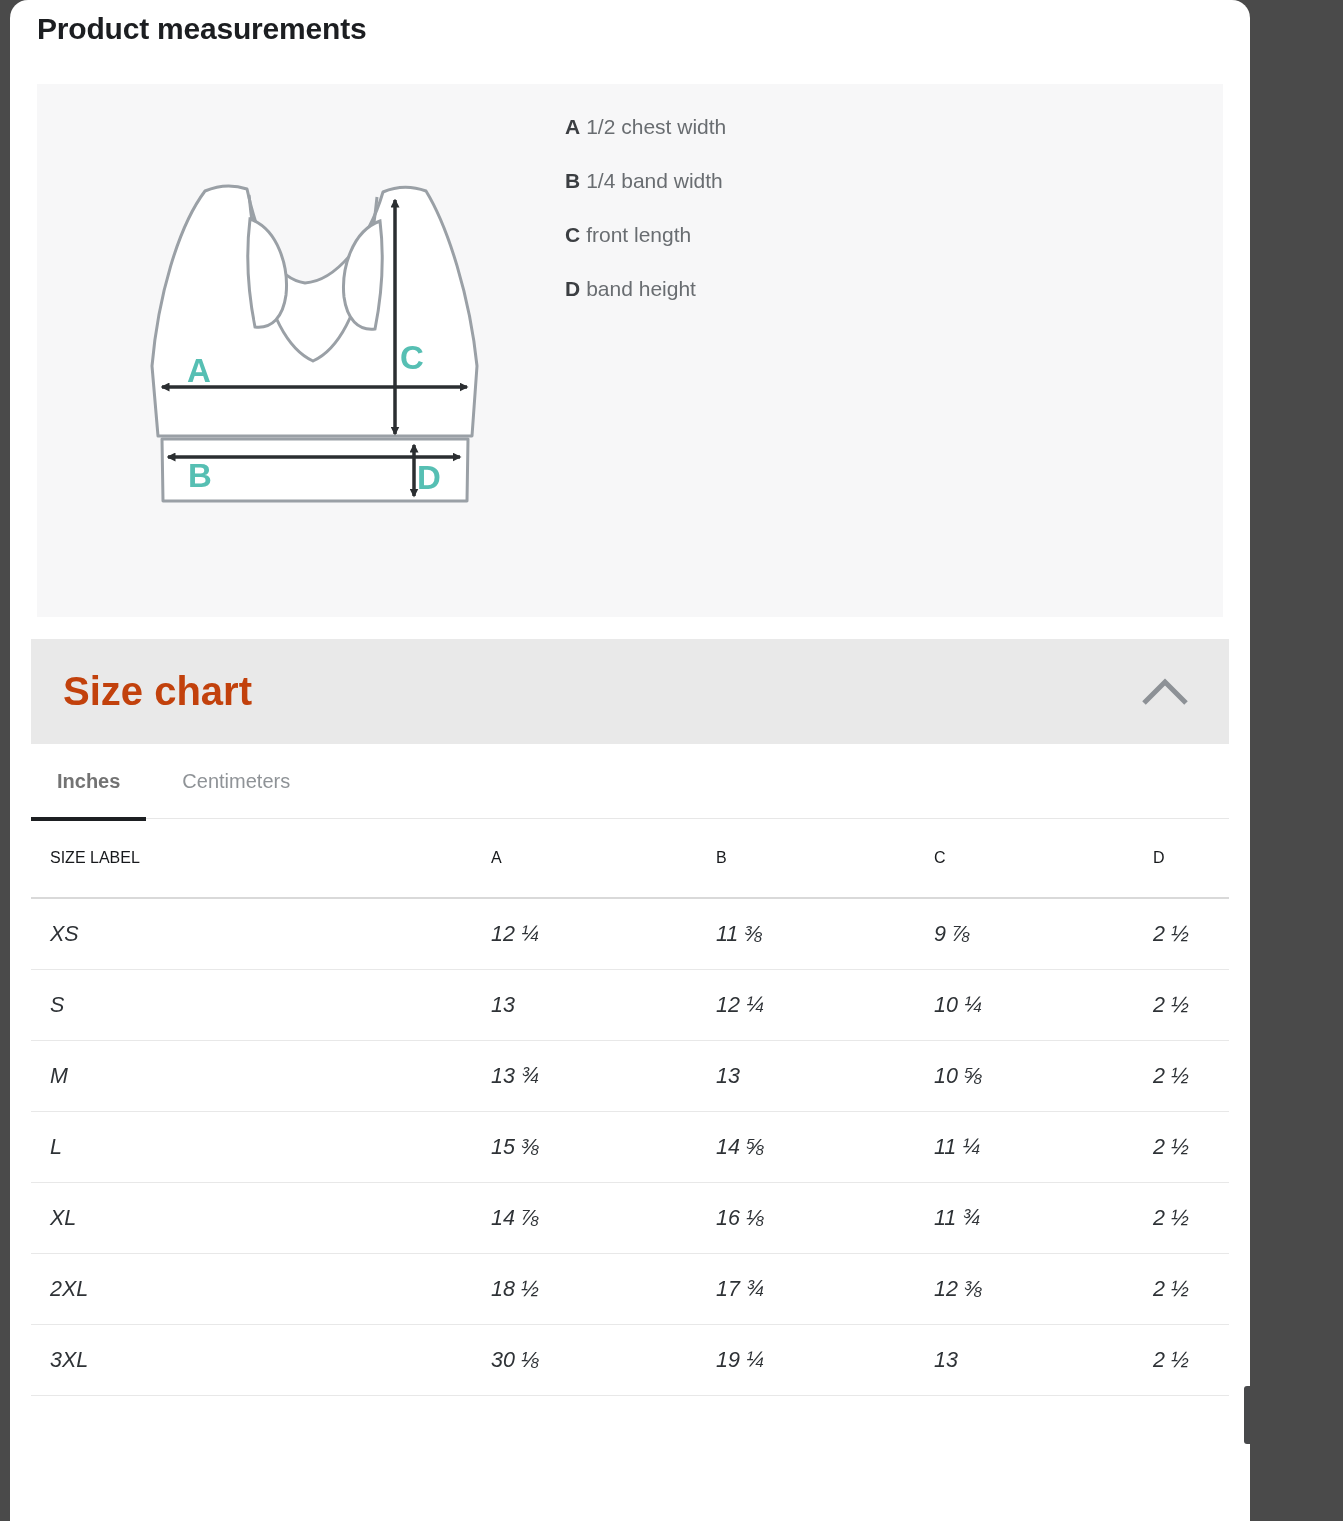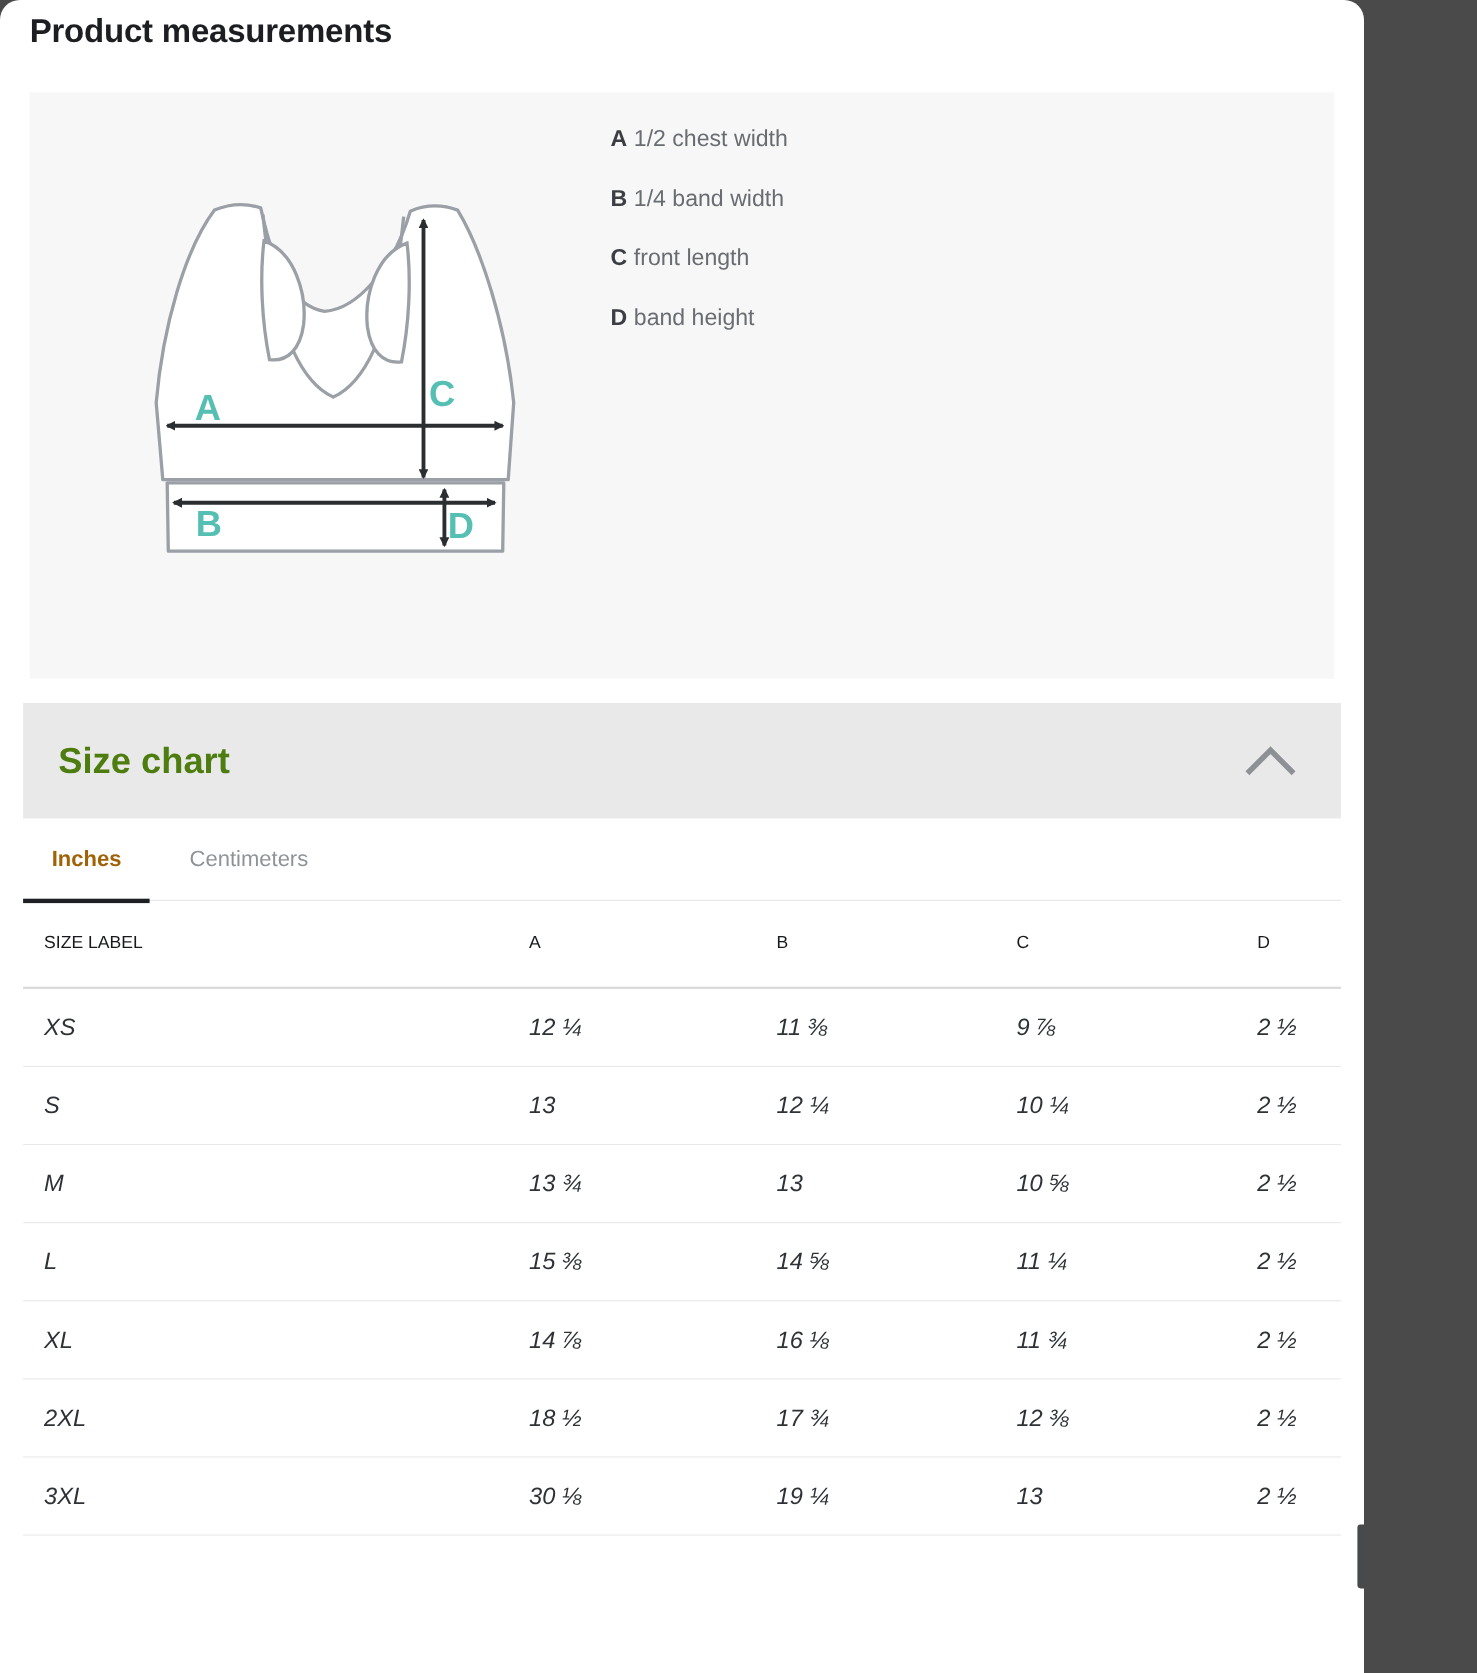--- a/index.html
+++ b/index.html
@@ -9,20 +9,21 @@
     background: #4a4a4a;
     font-family: "Liberation Sans", sans-serif;
     overflow: hidden;
   }
   .modal {
     width: 1240px; height: 1521px;
     background: #ffffff;
     border-radius: 18px 18px 0 0;
     overflow: hidden;
     position: relative;
+    margin-left: 10px;
   }
   .page-title {
     margin: 0; padding: 12px 27px 0 27px;
     font-size: 30px; font-weight: 700;
     color: #1c1e21; letter-spacing: -0.2px;
   }
   .page-desc {
     margin: 42px 27px 0 27px;
     font-size: 21.5px; line-height: 34px;
     color: #55595d;
@@ -44,38 +45,38 @@
   .legend-key { font-weight: 700; color: #3b3e42; margin-right: 6px; }
   .section-header {
     margin: 22px 21px 0 21px;
     height: 105px;
     background: #e9e9e9;
     display: flex; align-items: center;
     padding: 0 40px 0 32px;
     cursor: pointer;
   }
   .section-title {
-    margin: 0; font-size: 33px; font-weight: 700; color: #4d7c0f;
+    margin: 0; font-size: 40px; font-weight: 700; color: #c2410c;
     flex: 1;
   }
   .tabs {
     margin: 0 21px;
     height: 75px;
     display: flex; align-items: center;
     border-bottom: 1px solid #e7e7e7;
   }
   .tab {
     position: relative;
     height: 75px;
     display: flex; align-items: center; justify-content: center;
     padding: 0 26px;
     font-size: 20px; color: #8f9397;
     cursor: pointer;
   }
-  .tab.active { color: #a16207; font-weight: 700; }
+  .tab.active { color: #737373; font-weight: 700; }
   .tab.active::after {
     content: ""; position: absolute; left: 0; right: 0; bottom: -2px;
     height: 4px; background: #1d1f22;
   }
   .tab + .tab { margin-left: 10px; }
   .size-table { margin: 0 21px; }
   .trow {
     display: grid;
     grid-template-columns: 460px 225px 218px 219px 1fr;
     align-items: center;

